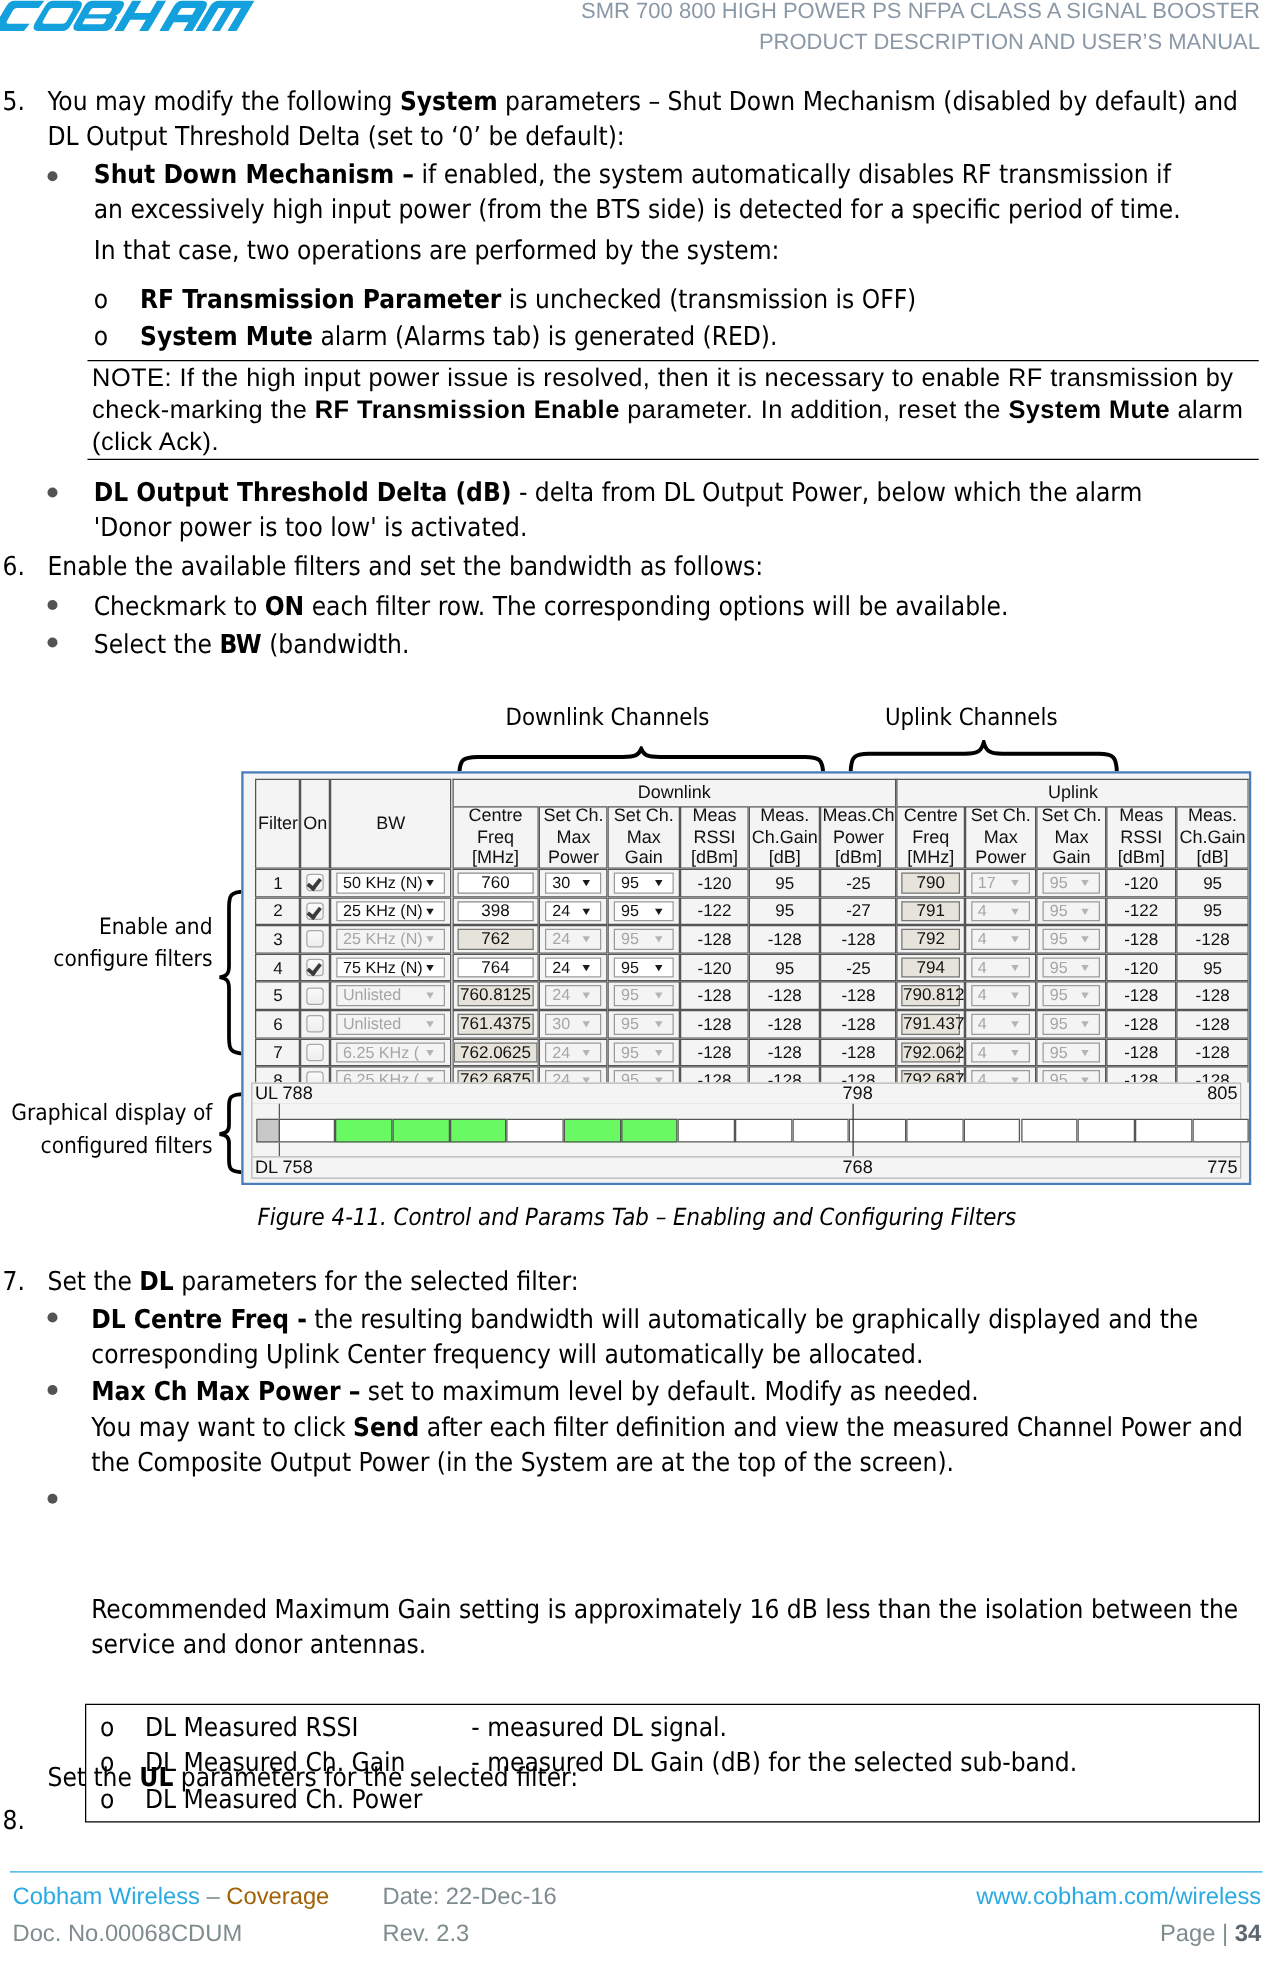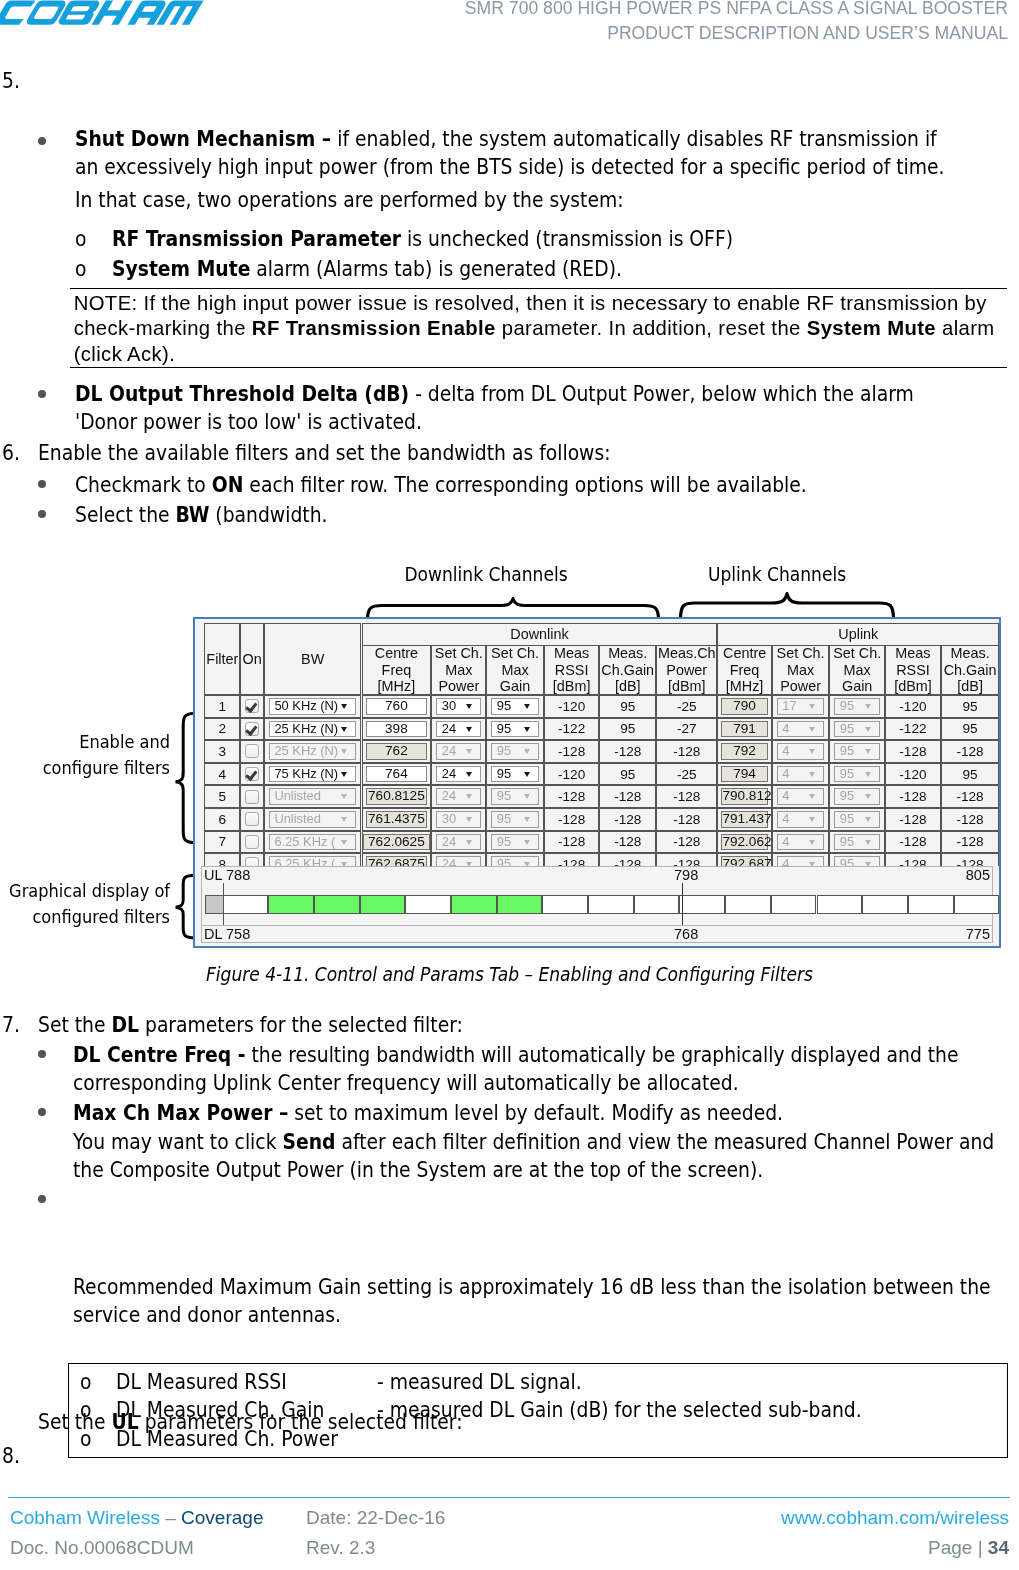--- a/index.html
+++ b/index.html
@@ -116,20 +116,24 @@
       </g>
     </svg>
   </div>
 
   <div class="hdr-title">
     <div>SMR 700 800 HIGH POWER PS NFPA CLASS A SIGNAL BOOSTER</div>
     <div>PRODUCT DESCRIPTION AND USER’S MANUAL</div>
   </div>
 
   <div class="num" style="left:2px;top:67px;">5.</div>
+  <div class="blk" style="left:38px;top:67px;width:970px;">
+    <span>You may modify the following </span><b>System</b><span> parameters – Shut Down Mechanism (disabled by default) and</span><br>
+    <span>DL Output Threshold Delta (set to ‘0’ be default):</span>
+  </div>
 
   <div class="bullet" style="left:38px;top:137px;"></div>
   <div class="bul" style="left:75px;top:125px;width:940px;">
     <b>Shut Down Mechanism –</b><span> if enabled, the system automatically disables RF transmission if</span><br>
     <span>an excessively high input power (from the BTS side) is detected for a specific period of time.</span>
   </div>
   <div class="blk" style="left:75px;top:186px;width:940px;">In that case, two operations are performed by the system:</div>
 
   <div class="blk" style="left:75px;top:225px;">o</div>
   <div class="blk" style="left:112px;top:225px;width:890px;">
@@ -632,21 +636,21 @@
       </div>
     </div>
 
   <div class="num" style="left:2px;top:1442px;">8.</div>
   <div class="blk" style="left:38px;top:1408px;width:970px;">
     <span>Set the </span><b>UL</b><span> parameters for the selected filter:</span>
   </div>
 
   <div class="foot-rule"></div>
   <div class="foot" style="left:10px;top:1507px;">
-    <span style="color:#29abe2">Cobham Wireless</span><span> – </span><span style="color:#0c4a6e">Coverage</span>
+    <span style="color:#29abe2">Cobham Wireless</span><span> – </span><span style="color:#a16207">Coverage</span>
   </div>
   <div class="foot" style="left:306px;top:1507px;">Date: 22-Dec-16</div>
   <div class="foot" style="right:10px;top:1507px;color:#29abe2;">www.cobham.com/wireless</div>
   <div class="foot" style="left:10px;top:1537px;">Doc. No.00068CDUM</div>
   <div class="foot" style="left:306px;top:1537px;">Rev. 2.3</div>
   <div class="foot" style="right:10px;top:1537px;"><span>Page | </span><b style="color:#5b6770">34</b></div>
 
 </div>
 
 </body></html>

